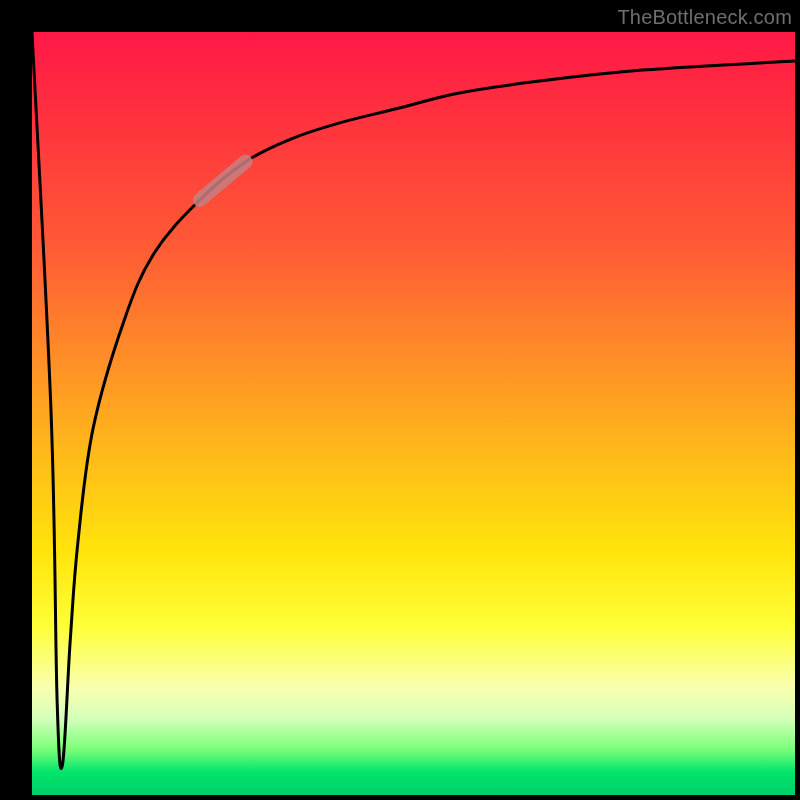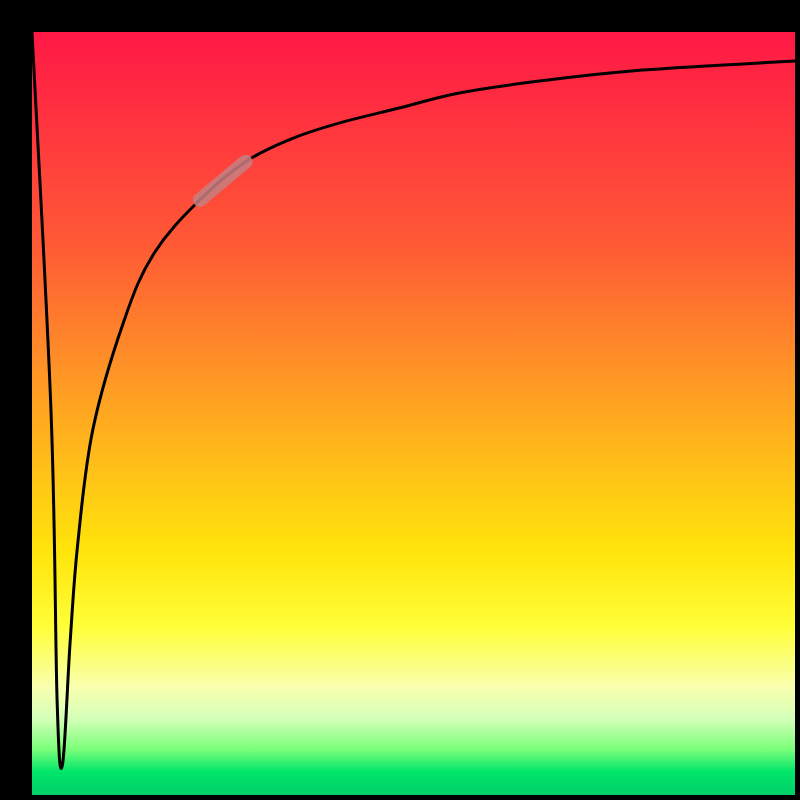--- a/index.html
+++ b/index.html
@@ -55,19 +55,20 @@
     left: 0;
     top: 0;
     width: 763px;
     height: 763px;
   }
 </style>
 </head>
 <body>
 
 <div class="frame">
+  <div class="watermark">TheBottleneck.com</div>
   <div class="plot-area">
     <svg class="curve" viewBox="0 0 763 763" preserveAspectRatio="none">
       <path fill="none" stroke="#000" stroke-width="3" stroke-linejoin="round" stroke-linecap="round" d="M 0.0 0.0 C 3.4 68.7, 14.5 260.6, 19.1 381.5 C 23.6 502.4, 23.1 608.3, 25.2 671.4 C 27.2 734.6, 28.2 743.5, 30.5 732.5 C 32.9 721.5, 35.4 650.2, 38.1 610.4 C 40.9 570.6, 41.7 549.7, 45.8 511.2 C 49.9 472.8, 52.8 436.6, 61.0 396.8 C 69.3 356.9, 80.6 321.5, 91.6 289.9 C 102.5 258.4, 108.3 243.2, 122.1 221.3 C 135.8 199.3, 151.4 184.3, 167.9 167.9 C 184.3 151.4, 197.2 140.7, 213.6 129.7 C 230.1 118.7, 242.9 113.7, 259.4 106.8 C 275.9 100.0, 286.0 97.1, 305.2 91.6 C 324.4 86.1, 344.3 81.8, 366.2 76.3 C 388.2 70.8, 402.6 65.8, 427.3 61.0 C 452.0 56.2, 470.6 53.7, 503.6 49.6 C 536.5 45.5, 563.7 41.9, 610.4 38.1 C 657.1 34.4, 735.5 30.6, 763.0 29.0"></path>
       <path fill="none" stroke-linecap="round" d="M 167.9 167.9 Q 190.8 148.8 213.6 129.7" stroke="#c77f83" stroke-width="14" opacity="0.85"></path>
     </svg>
   </div>
 </div>
 
 </body></html>

